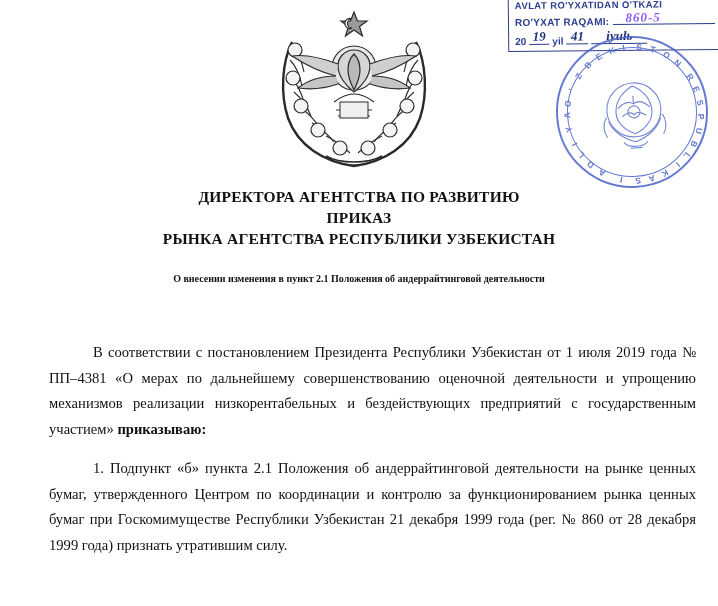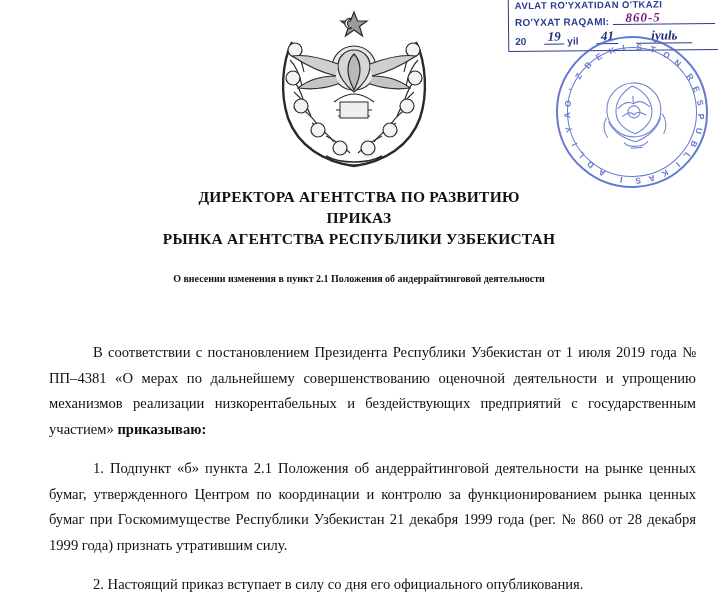--- a/index.html
+++ b/index.html
@@ -51,21 +51,21 @@
     display: inline-block;
     border-bottom: 1px solid #2b3d8f;
     flex: 1;
     position: relative;
     height: 11px;
   }
   .hand {
     font-family: "Liberation Serif", serif;
     font-style: italic;
     font-size: 13px;
-    color: #701a75;
+    color: #8b5cf6;
     position: absolute;
     left: 12px;
     top: -3px;
     letter-spacing: 1px;
     white-space: nowrap;
   }
   .stamp-line3 {
     font-size: 10px;
     font-weight: 700;
     margin-top: 4px;
@@ -74,21 +74,20 @@
     gap: 3px;
     white-space: nowrap;
   }
   .stamp-line3 .seg {
     border-bottom: 1px solid #2b3d8f;
     min-width: 26px;
     display: inline-block;
     text-align: center;
     position: relative;
     height: 12px;
-    margin-left: 15px;
   }
   .stamp-line3 .hand-s {
     font-family: "Liberation Serif", serif;
     font-style: italic;
     font-size: 13px;
     color: #1f2f7a;
     position: absolute;
     left: 0; right: 0;
     top: -3px;
     white-space: nowrap;
@@ -334,14 +333,13 @@
   <div>РЫНКА АГЕНТСТВА РЕСПУБЛИКИ УЗБЕКИСТАН</div>
 </div>
 
 <div class="subtitle">
   <div>О внесении изменения в пункт 2.1 Положения об андеррайтинговой деятельности</div>
 </div>
 
 <div class="body">
   <p class="indent" id="p-preamble">В соответствии с постановлением Президента Республики Узбекистан от 1 июля 2019 года № ПП–4381 «О мерах по дальнейшему совершенствованию оценочной деятельности и упрощению механизмов реализации низкорентабельных и бездействующих предприятий с государственным участием» <b>приказываю:</b></p>
   <p class="indent" id="p-point-1">1. Подпункт «б» пункта 2.1 Положения об андеррайтинговой деятельности на рынке ценных бумаг, утвержденного Центром по координации и контролю за функционированием рынка ценных бумаг при Госкомимуществе Республики Узбекистан 21 декабря 1999 года (рег. № 860 от 28 декабря 1999 года) признать утратившим силу.</p>
-  <p class="indent last-line" id="p-point-2">2. Настоящий приказ вступает в силу со дня его официального опубликования.</p>
 </div>
 
 </body></html>

